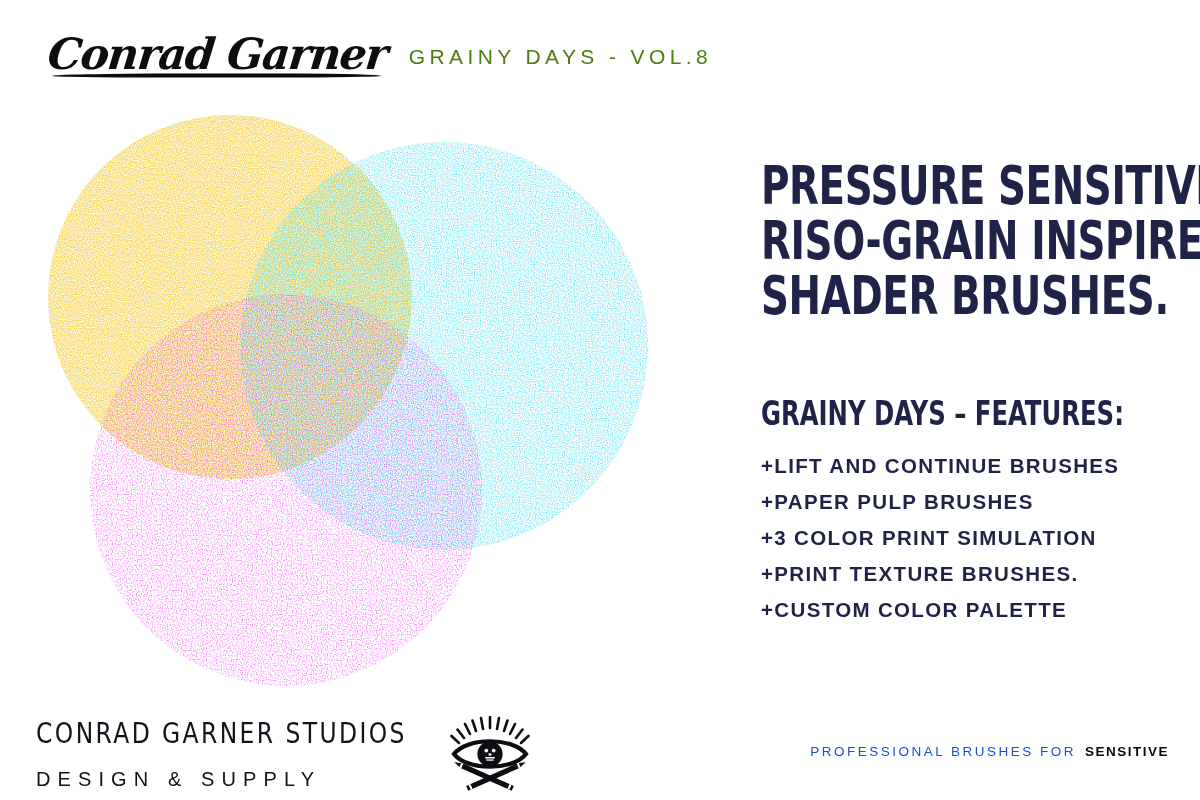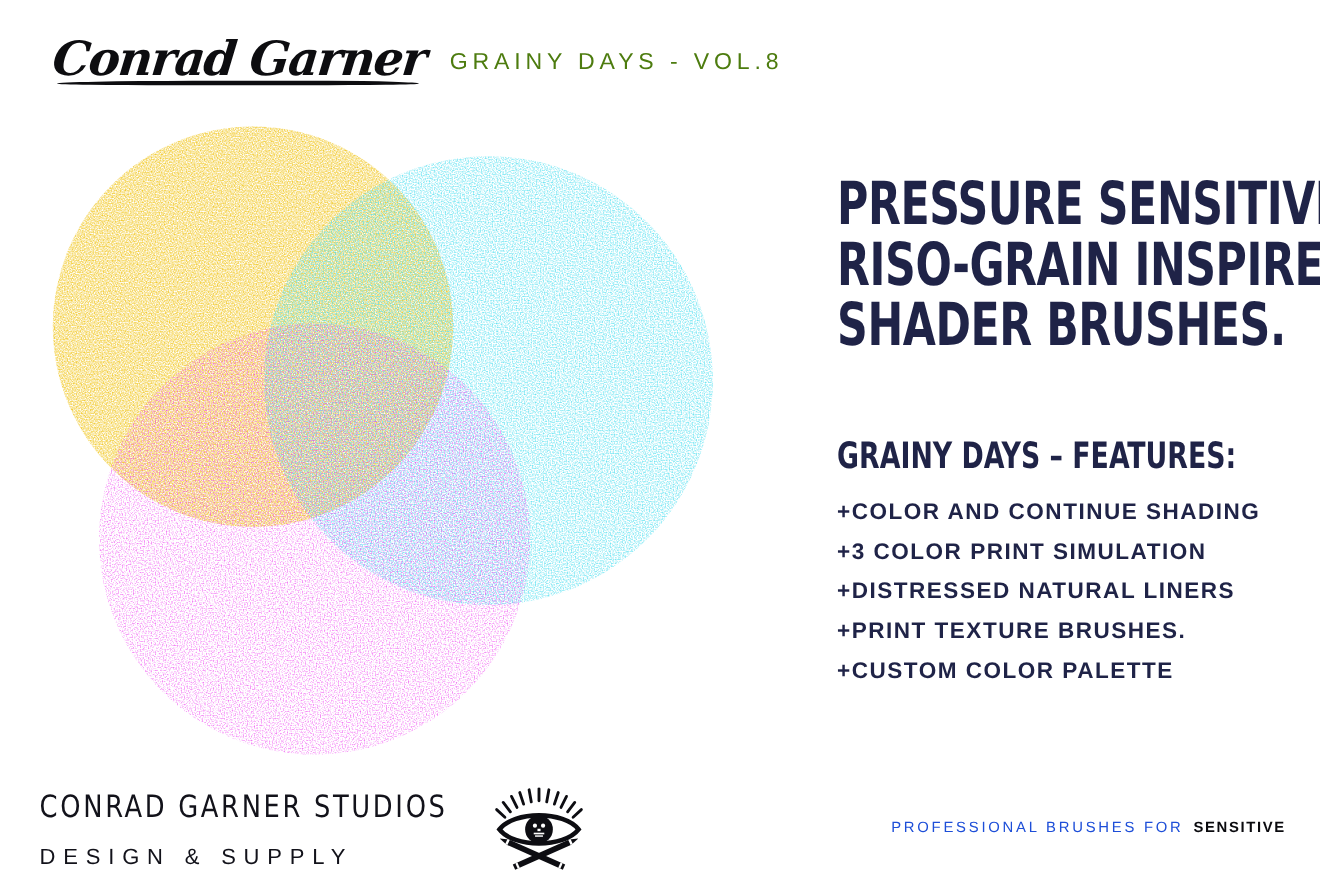--- a/index.html
+++ b/index.html
@@ -218,23 +218,23 @@
   </div>
 
   <div id="copy">
     <div class="headline">PRESSURE SENSITIVE</div>
     <div class="headline">RISO-GRAIN INSPIRED</div>
     <div class="headline">SHADER BRUSHES.</div>
 
     <div id="features-heading">GRAINY DAYS – FEATURES:</div>
 
     <ul id="feature-list">
-      <li>+COLOR AND CONTINUE SHADING</li>
+      <li>+LIFT AND CONTINUE BRUSHES</li>
+      <li>+PAPER PULP BRUSHES</li>
       <li>+3 COLOR PRINT SIMULATION</li>
-      <li>+DISTRESSED NATURAL LINERS</li>
       <li>+PRINT TEXTURE BRUSHES.</li>
       <li>+CUSTOM COLOR PALETTE</li>
     </ul>
   </div>
 
   <div id="footer-left">
     <div id="studio-lockup">
       <div id="studio-name">CONRAD GARNER STUDIOS</div>
       <div id="studio-sub">DESIGN &amp; SUPPLY</div>
     </div>

